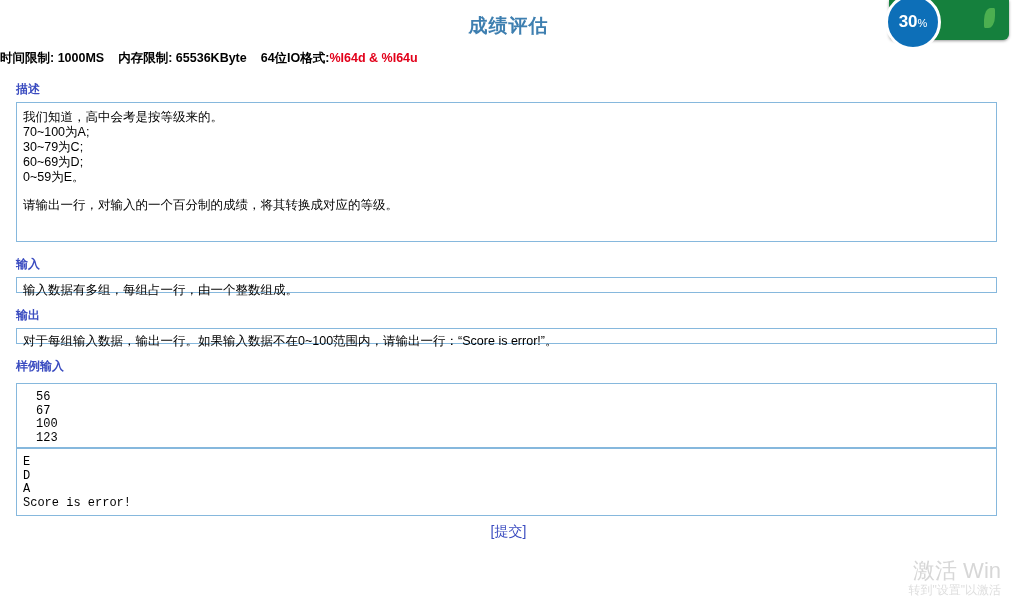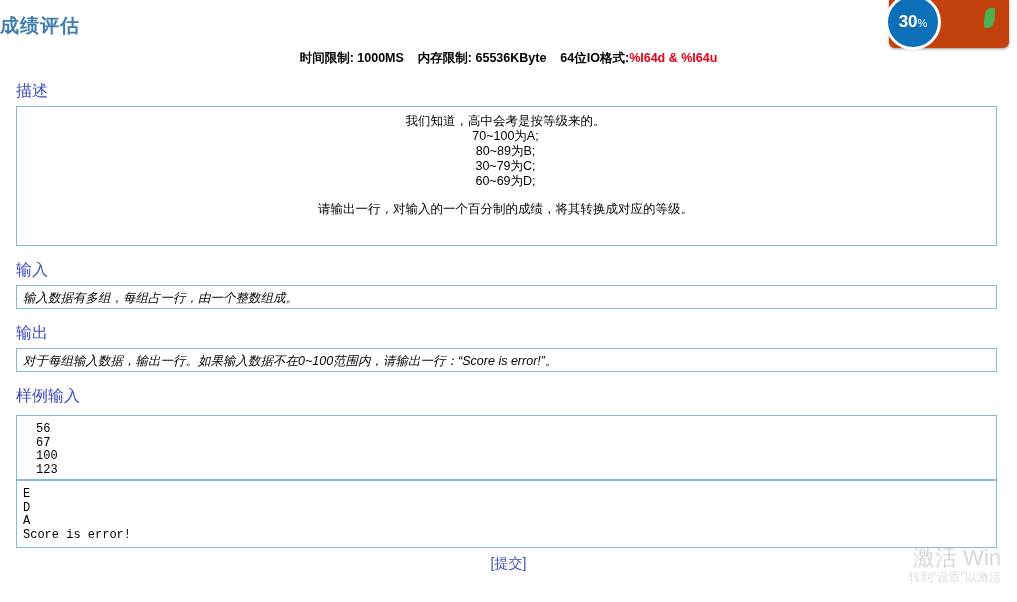--- a/index.html
+++ b/index.html
@@ -15,69 +15,66 @@
     color: #000000;
     position: relative;
     overflow: hidden;
   }
   .page {
     position: relative;
     width: 1017px;
     height: 602px;
   }
   .title {
-    text-align: left;
+    text-align: center;
     color: #3e7fb0;
     font-size: 19px;
     font-weight: bold;
     padding-top: 13px;
     letter-spacing: 1px;
   }
   .meta {
-    text-align: center;
     font-size: 12.5px;
     font-weight: bold;
     margin-top: 11px;
     color: #000;
   }
   .meta .io {
     color: #e2001a;
   }
   .meta .sp {
     display: inline-block;
     width: 14px;
   }
   .section-head {
     color: #3b4cc0;
-    font-size: 16px;
-    font-weight: normal;
+    font-size: 12px;
+    font-weight: bold;
     margin: 14px 0 4px 16px;
     font-family: "Liberation Serif", serif;
   }
   .section-head.zh {
     font-family: "Liberation Sans", sans-serif;
   }
   .box {
     margin: 0 20px 0 16px;
     border: 1px solid #86b8dd;
     background: #ffffff;
     padding: 7px 8px 7px 6px;
     box-sizing: border-box;
     font-size: 12.5px;
     line-height: 15px;
   }
   .box.desc {
     height: 140px;
-    text-align: center;
   }
   .box.oneline {
-    height: 24px;
+    height: 16px;
     padding-top: 4px;
     line-height: 16px;
-    font-style: italic;
   }
   .box.sample {
     height: 65px;
     font-family: "Liberation Mono", monospace;
     font-size: 12px;
     line-height: 13.5px;
   }
   .box.sample.out {
     height: 68px;
   }
@@ -96,22 +93,22 @@
   .submit a {
     color: #3b4cc0;
     text-decoration: none;
   }
   
   .battery-widget {
     position: absolute;
     top: 0;
     right: 8px;
     width: 120px;
-    height: 48px;
-    background: #c2410c;
+    height: 40px;
+    background: #15803d;
     border-radius: 0 0 6px 6px;
     box-shadow: 0 1px 3px rgba(0,0,0,.4);
   }
   .battery-dial {
     position: absolute;
     left: -4px;
     top: -6px;
     width: 56px;
     height: 56px;
     border-radius: 50%;
@@ -133,21 +130,21 @@
     right: 14px;
     top: 8px;
     width: 11px;
     height: 20px;
     background: #4caf50;
     border-radius: 60% 10% 60% 10%;
   }
   .watermark {
     position: absolute;
     right: 16px;
-    bottom: 18px;
+    bottom: 5px;
     text-align: right;
     color: #d7d7d7;
     font-size: 22px;
     line-height: 24px;
     font-family: "Liberation Sans", sans-serif;
     user-select: none;
   }
   .watermark .sub {
     font-size: 12px;
     color: #dedede;
@@ -170,23 +167,23 @@
   <div class="title">成绩评估</div>
 
   <div class="meta">
     <span>时间限制: 1000MS</span><span class="sp"></span><span>内存限制: 65536KByte</span><span class="sp"></span><span>64位IO格式:</span><span class="io">%I64d &amp; %I64u</span>
   </div>
 
   <div class="section-head zh">描述</div>
   <div class="box desc">
     <p>我们知道，高中会考是按等级来的。</p>
     <p>70~100为A;</p>
-    <p>80~89为B;</p>
     <p>30~79为C;</p>
     <p>60~69为D;</p>
+    <p>0~59为E。</p>
     <div class="gap"></div>
     <p>请输出一行，对输入的一个百分制的成绩，将其转换成对应的等级。</p>
   </div>
 
   <div class="section-head zh">输入</div>
   <div class="box oneline">
     <span>输入数据有多组，每组占一行，由一个整数组成。</span>
   </div>
 
   <div class="section-head zh">输出</div>

